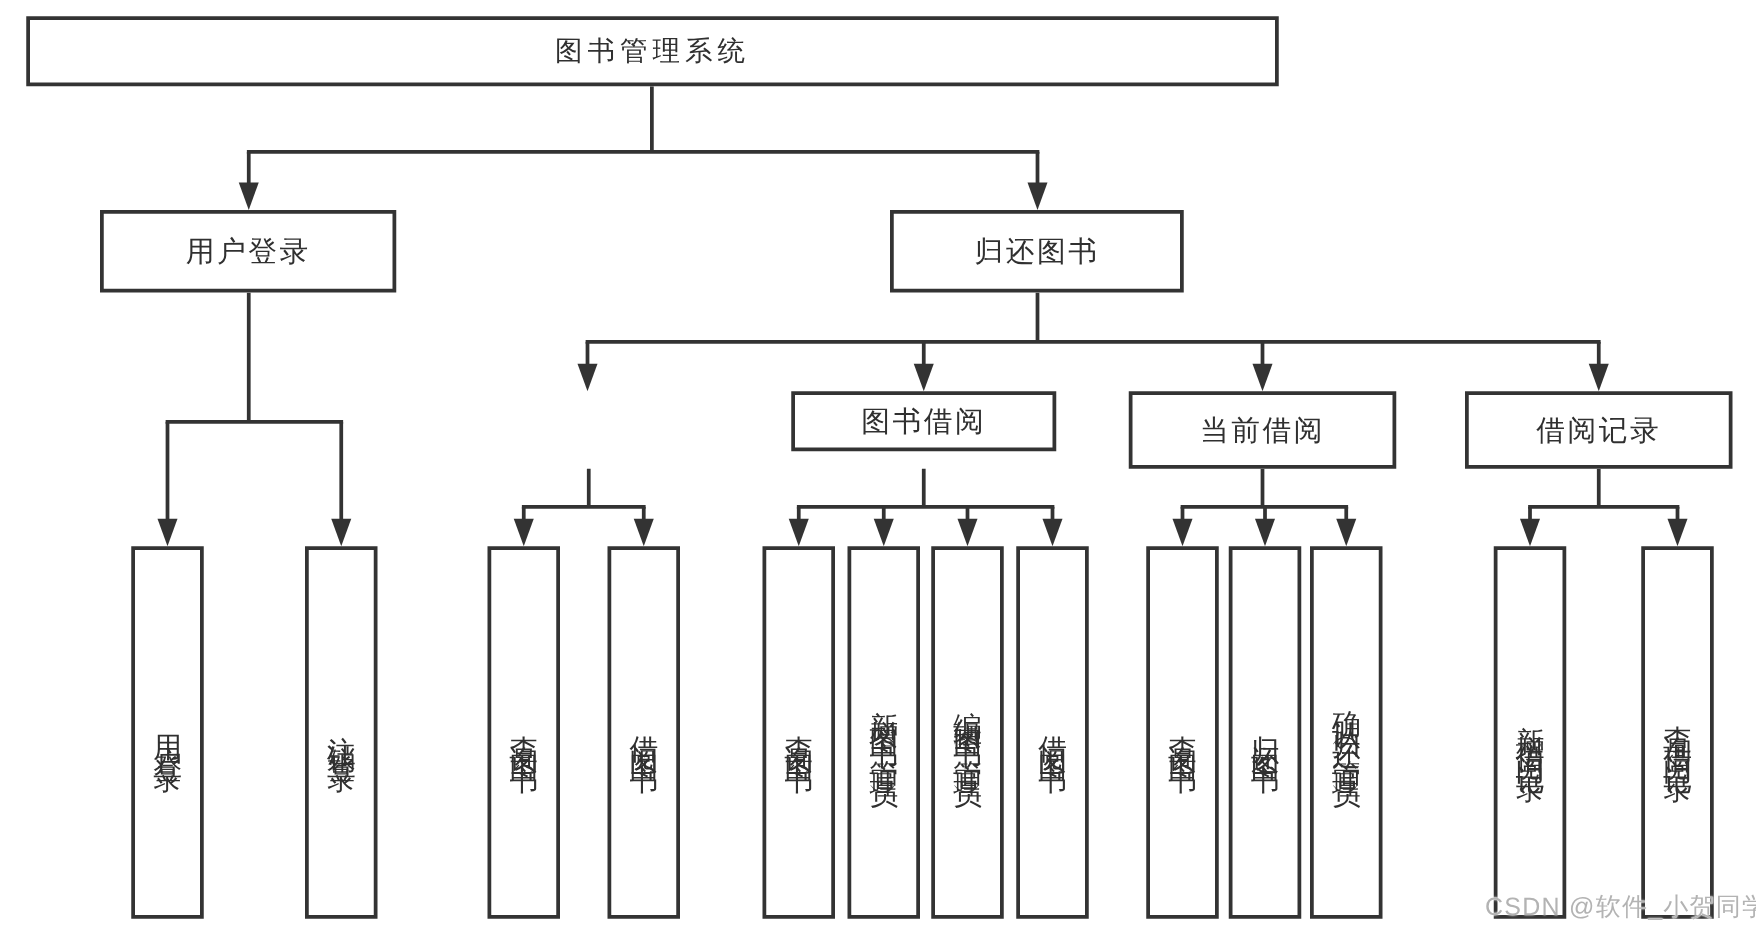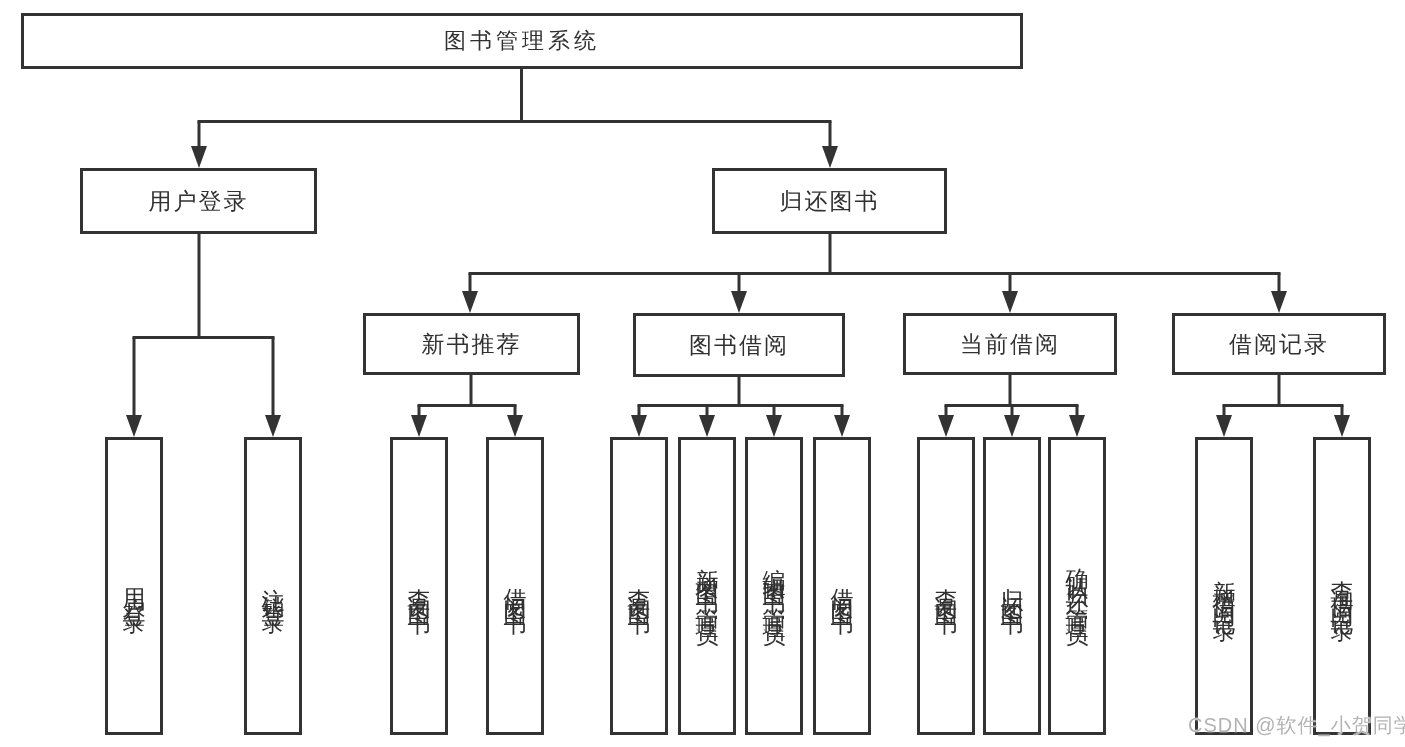--- a/index.html
+++ b/index.html
@@ -16,21 +16,21 @@
   .root-label{font-size:22px;letter-spacing:4px;}
   .vbox .vlabel{
     writing-mode:vertical-rl;text-orientation:mixed;
     font-size:23px;letter-spacing:8px;line-height:1;white-space:nowrap;
   }
   
   .b-root{left:21px;top:13px;width:1002px;height:56px;}
   .b-l2-0{left:80px;top:168px;width:237px;height:66px;}
   .b-l2-1{left:712px;top:168px;width:235px;height:66px;}
   .b-l3-0{left:363px;top:313px;width:217px;height:62px;}
-  .b-l3-1{left:633px;top:313px;width:212px;height:64px;}
+  .b-l3-1{left:633px;top:313px;width:212px;height:48px;}
   .b-l3-2{left:903px;top:313px;width:214px;height:62px;text-align:right;}
   .b-l3-3{left:1172px;top:313px;width:214px;height:62px;}
   .vbox{top:437px;width:58px;height:298px;}
   .b-lf-0{left:105px;}  .b-lf-1{left:244px;}
   .b-lf-2{left:390px;}  .b-lf-3{left:486px;}
   .b-lf-4{left:610px;}  .b-lf-5{left:678px;}
   .b-lf-6{left:745px;}  .b-lf-7{left:813px;}
   .b-lf-8{left:917px;}  .b-lf-9{left:983px;}  .b-lf-10{left:1048px;}
   .b-lf-11{left:1195px;}.b-lf-12{left:1313px;}
   .watermark{
@@ -111,23 +111,20 @@
     <span class="hlabel root-label">图书管理系统</span>
   </div>
 
   <div class="box b-l2-0">
     <span class="hlabel">用户登录</span>
   </div>
   <div class="box b-l2-1">
     <span class="hlabel">归还图书</span>
   </div>
 
-  <div class="box b-l3-0">
-    <span class="hlabel">新书推荐</span>
-  </div>
   <div class="box b-l3-1">
     <span class="hlabel">图书借阅</span>
   </div>
   <div class="box b-l3-2">
     <span class="hlabel">当前借阅</span>
   </div>
   <div class="box b-l3-3">
     <span class="hlabel">借阅记录</span>
   </div>
 

